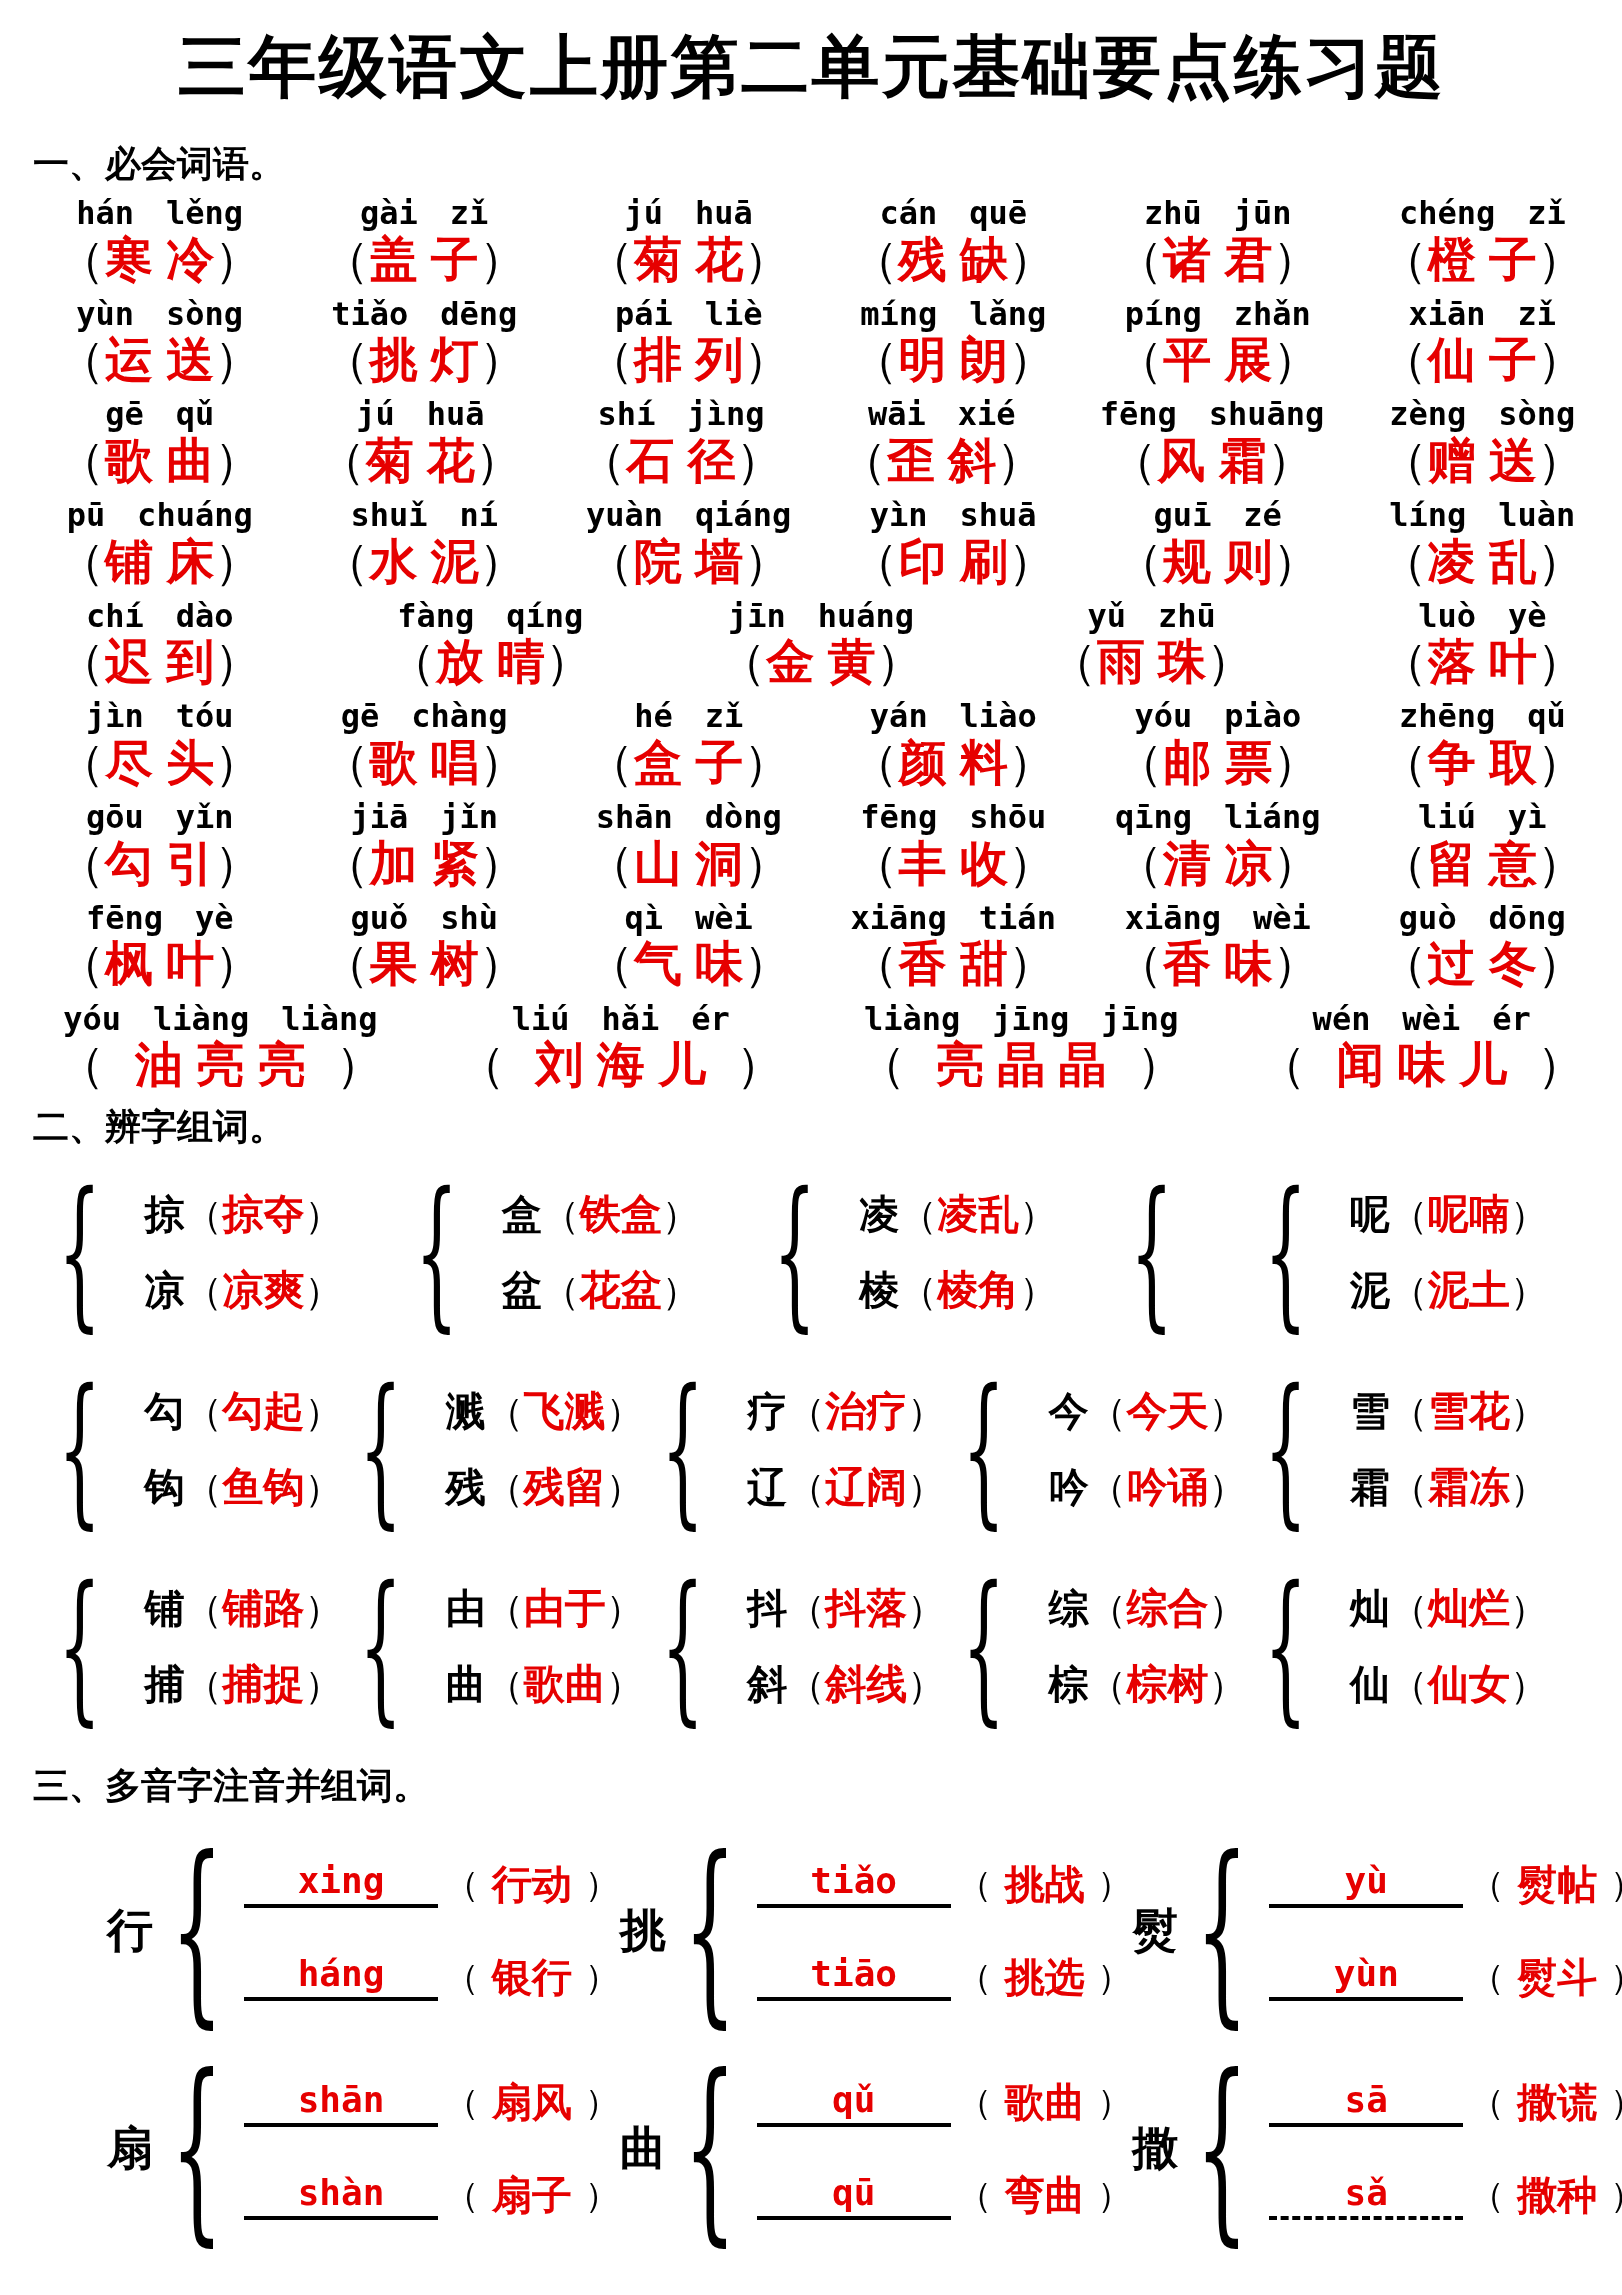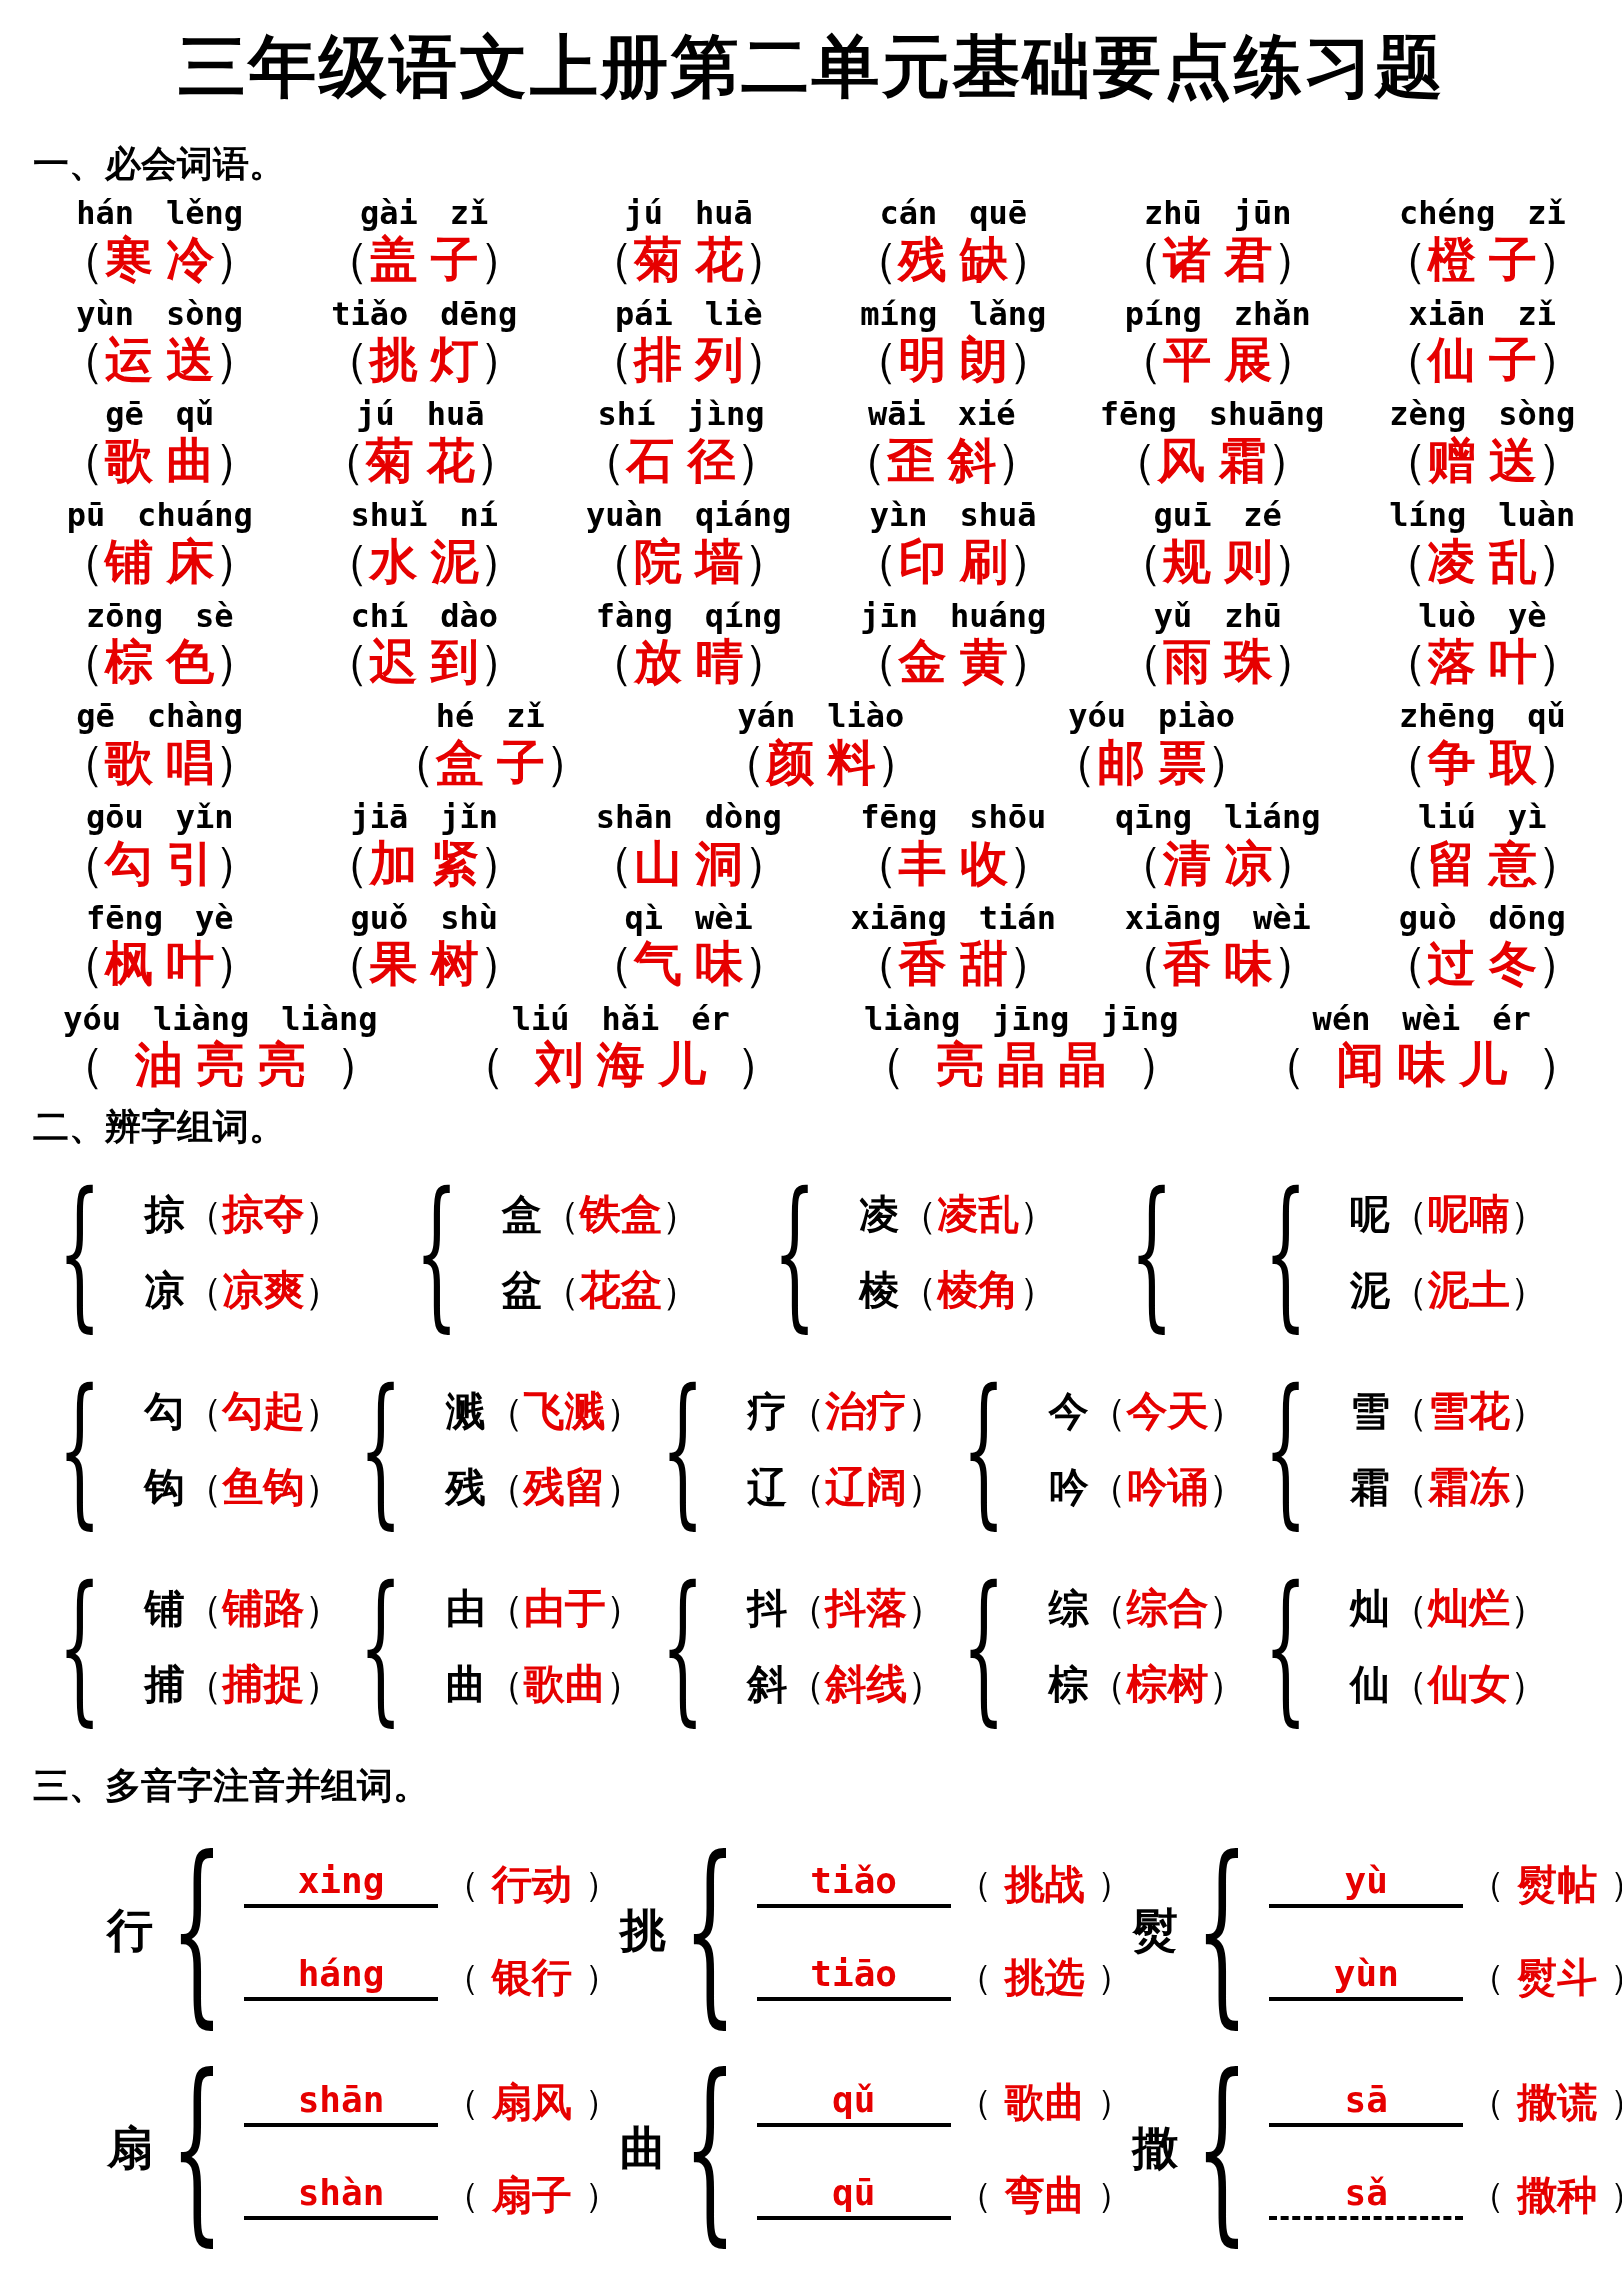--- a/index.html
+++ b/index.html
@@ -159,24 +159,20 @@
           <div class="py">guī zé</div>
           <div class="word"><span class="paren">（</span><span class="red">规 则</span><span class="paren">）</span></div>
         </div>
         <div class="s1-item">
           <div class="py">líng luàn</div>
           <div class="word"><span class="paren">（</span><span class="red">凌 乱</span><span class="paren">）</span></div>
         </div>
       </div>
       <div class="s1-row">
         <div class="s1-item">
-          <div class="py">zōng sè</div>
-          <div class="word"><span class="paren">（</span><span class="red">棕 色</span><span class="paren">）</span></div>
-        </div>
-        <div class="s1-item">
           <div class="py">chí dào</div>
           <div class="word"><span class="paren">（</span><span class="red">迟 到</span><span class="paren">）</span></div>
         </div>
         <div class="s1-item">
           <div class="py">fàng qíng</div>
           <div class="word"><span class="paren">（</span><span class="red">放 晴</span><span class="paren">）</span></div>
         </div>
         <div class="s1-item">
           <div class="py">jīn huáng</div>
           <div class="word"><span class="paren">（</span><span class="red">金 黄</span><span class="paren">）</span></div>
@@ -184,20 +180,24 @@
         <div class="s1-item">
           <div class="py">yǔ zhū</div>
           <div class="word"><span class="paren">（</span><span class="red">雨 珠</span><span class="paren">）</span></div>
         </div>
         <div class="s1-item">
           <div class="py">luò yè</div>
           <div class="word"><span class="paren">（</span><span class="red">落 叶</span><span class="paren">）</span></div>
         </div>
       </div>
       <div class="s1-row">
+        <div class="s1-item">
+          <div class="py">jìn tóu</div>
+          <div class="word"><span class="paren">（</span><span class="red">尽 头</span><span class="paren">）</span></div>
+        </div>
         <div class="s1-item">
           <div class="py">gē chàng</div>
           <div class="word"><span class="paren">（</span><span class="red">歌 唱</span><span class="paren">）</span></div>
         </div>
         <div class="s1-item">
           <div class="py">hé zǐ</div>
           <div class="word"><span class="paren">（</span><span class="red">盒 子</span><span class="paren">）</span></div>
         </div>
         <div class="s1-item">
           <div class="py">yán liào</div>

